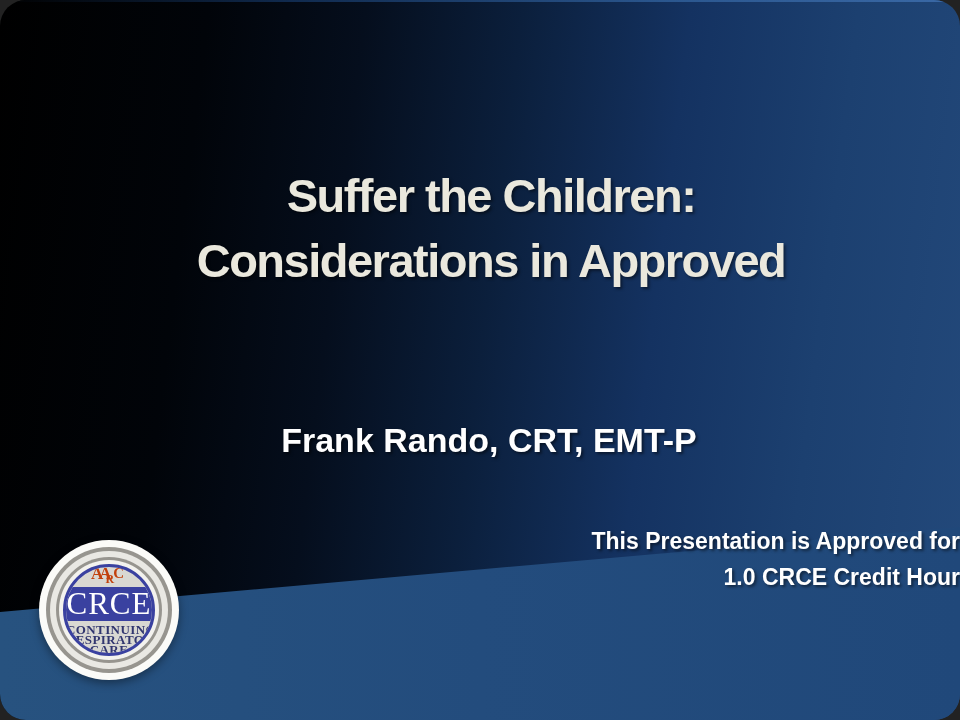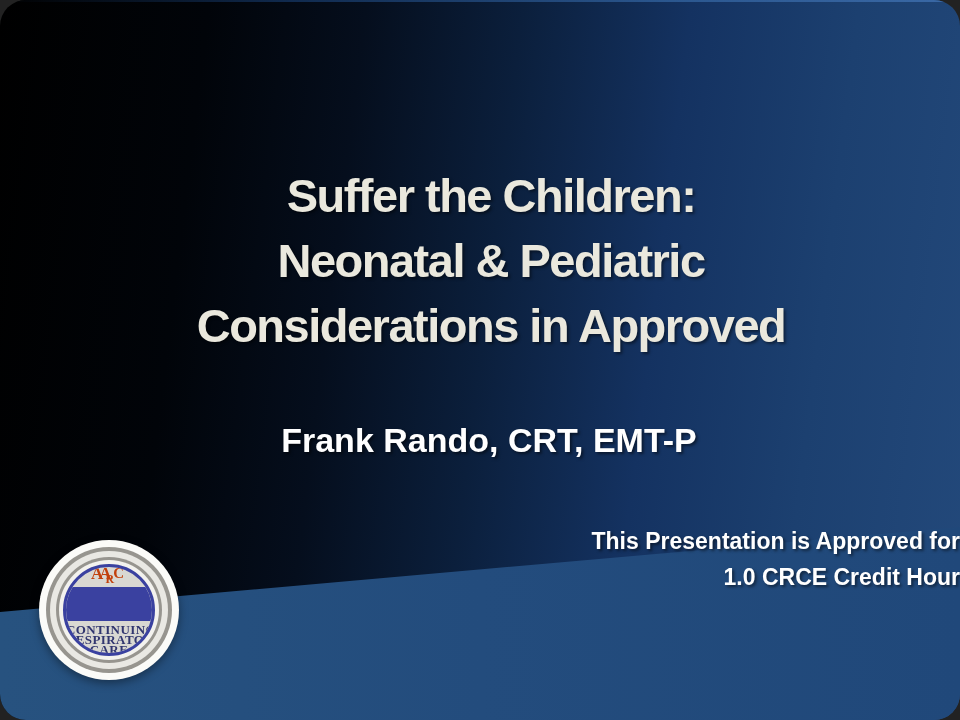--- a/index.html
+++ b/index.html
@@ -68,21 +68,20 @@
 </style>
 </head>
 <body>
 
 <div class="slide">
   <div class="top-line"></div>
   <div class="wedge"></div>
 
   <div class="title">
     <div>Suffer the Children:</div>
-    <div>Neonatal &amp; Pediatric</div>
     <div>Considerations in Approved</div>
   </div>
 
   <div class="author">Frank Rando, CRT, EMT-P</div>
 
   <div class="credit">
     <div>This Presentation is Approved for</div>
     <div>1.0 CRCE Credit Hour</div>
   </div>
 
@@ -90,19 +89,20 @@
     <div class="ring c1"></div>
     <div class="ring c2"></div>
     <div class="ring c3"></div>
     <div class="ring c4"></div>
     <div class="ring c5"></div>
     <div class="c6">
       <div class="band"></div>
       <div class="monogram">
         <span class="mono-aa">AA</span><span class="mono-r">R</span><span class="mono-c">C</span>
       </div>
+      <div class="crce-word">CRCE</div>
       <div class="logo-sub">
         <div>Continuing Respiratory</div>
         <div>Care Education</div>
       </div>
     </div>
   </div>
 </div>
 
 </body></html>

